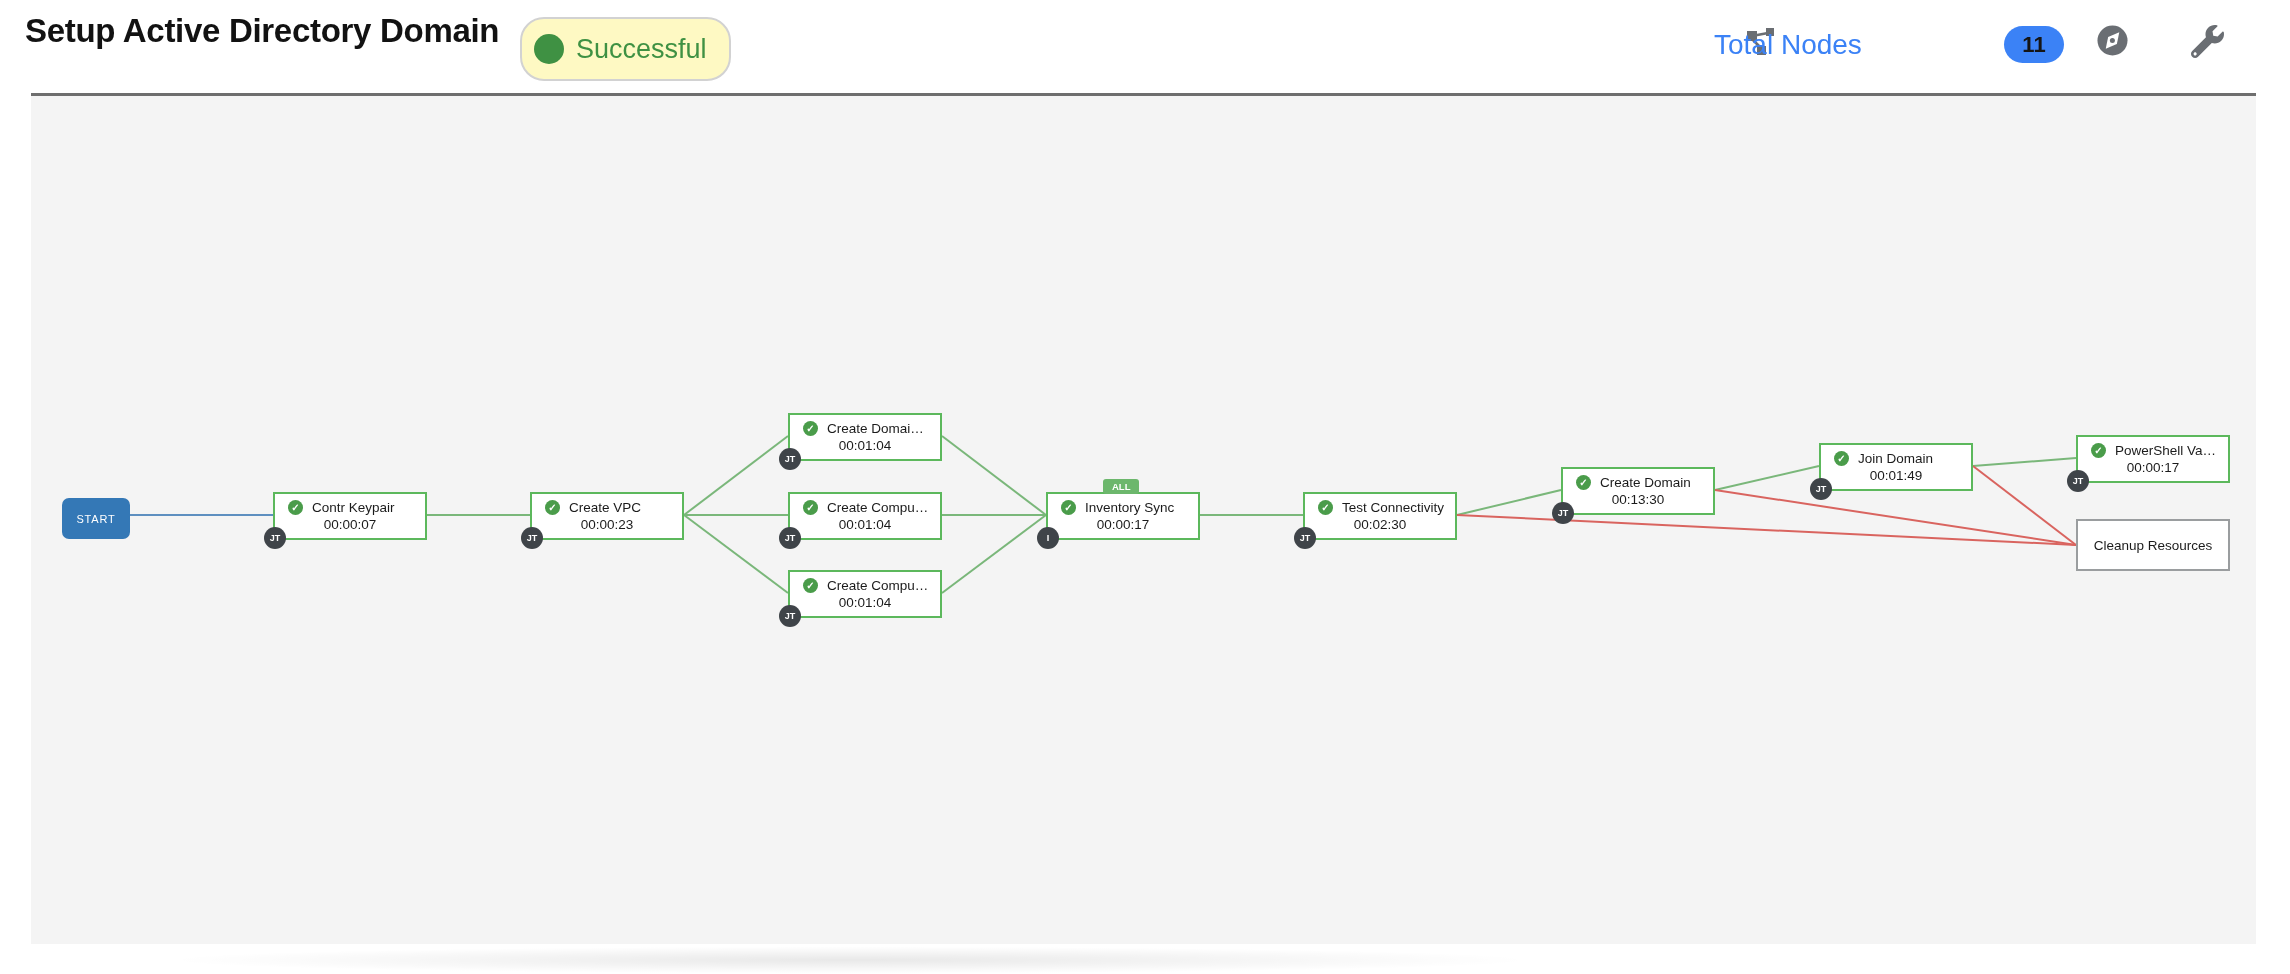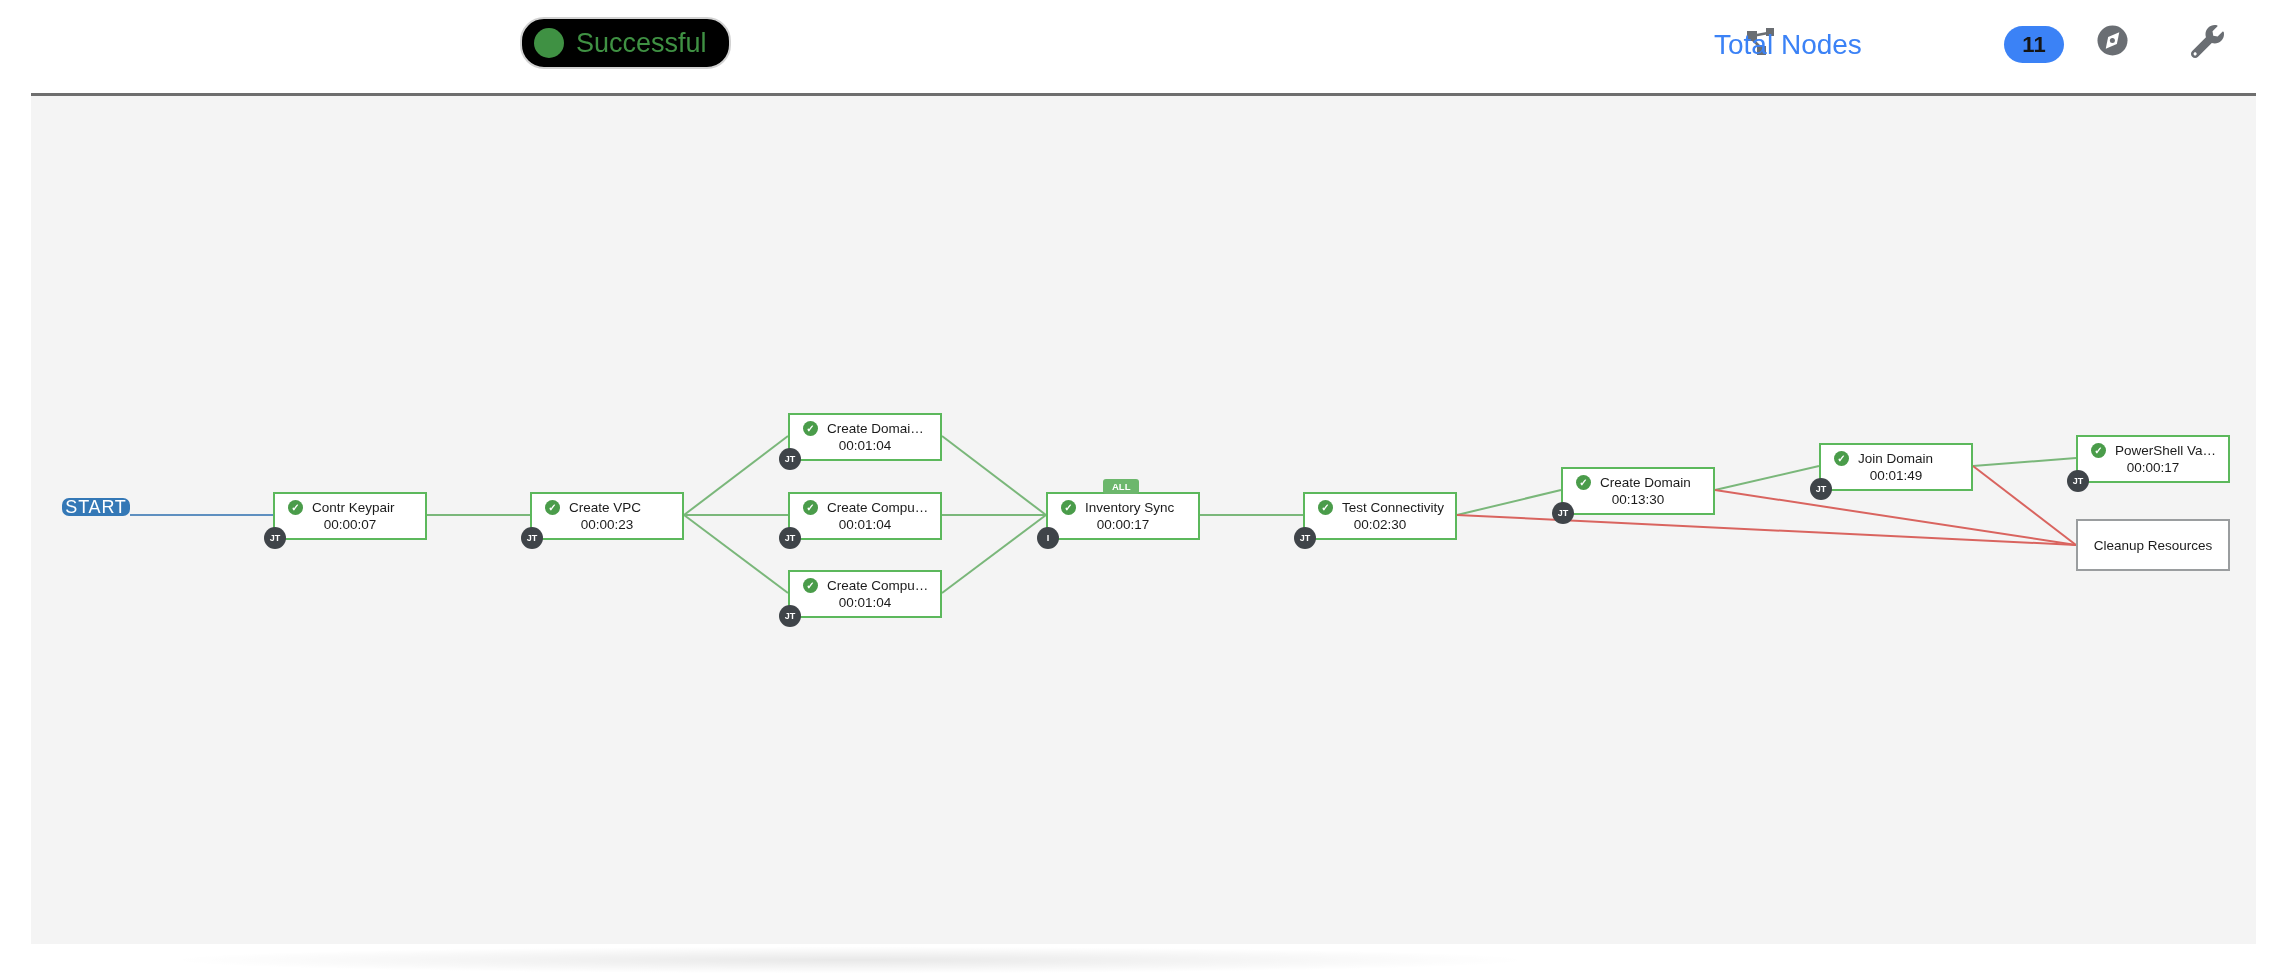--- a/index.html
+++ b/index.html
@@ -2,44 +2,44 @@
 <html style="--accent-blue: #3478b6; --success-green: #3f9143; --node-border-green: #5cb85c; --link-green: #7ab77a; --link-red: #d9645f; --gray-icon: #6a6e73; --badge-dark: #3f4449; --canvas-bg: #f4f4f4;"><head>
 <meta charset="utf-8">
 <style>
   * { margin:0; padding:0; box-sizing:border-box; }
   html,body { width:2290px; height:974px; background:#ffffff; font-family:"Liberation Sans", sans-serif; overflow:hidden; }
   .page { position:relative; width:2290px; height:974px; }
 
   
   .header { position:absolute; top:0; left:0; width:2290px; height:93px; background:#fff; }
   .page-title { position:absolute; left:25px; top:12px; font-size:33px; font-weight:700; color:#121212; letter-spacing:-0.3px; }
-  .status-badge { position:absolute; left:520px; top:17px; height:52px; padding:0 22px 0 12px;
-    border:2px solid #d2d2d2; border-radius:24px; background:#000000; display:flex; align-items:center; gap:12px; }
+  .status-badge { position:absolute; left:520px; top:17px; height:64px; padding:0 22px 0 12px;
+    border:2px solid #d2d2d2; border-radius:24px; background:#fef9c3; display:flex; align-items:center; gap:12px; }
   .status-badge .check-circle-lg { width:30px; height:30px; border-radius:50%; background:var(--success-green,#3f9143);
     color:#fff; font-size:18px; font-weight:700; display:flex; align-items:center; justify-content:center; }
   .status-badge .status-text { color:var(--success-green,#3f9143); font-size:27px; }
 
   .hdr-workflow-icon { position:absolute; left:1746px; top:27px; width:29px; height:29px; }
   .total-nodes-label { position:absolute; left:1714px; top:26px; font-size:28px; color:#3b82f6; line-height:37px; }
   .total-nodes-count { position:absolute; left:2004px; top:26px; min-width:60px; height:37px; padding:0 18px;
     background:#3b82f6; border-radius:19px; display:flex; align-items:center; justify-content:center;
     font-size:22px; font-weight:700; color:#151515; }
   .hdr-compass { position:absolute; left:2097px; top:25px; width:31px; height:31px; cursor:pointer; }
   .hdr-wrench { position:absolute; left:2191px; top:25px; width:33px; height:33px; cursor:pointer; }
 
   
   .canvas { position:absolute; left:31px; top:93px; width:2225px; height:851px;
     background:var(--canvas-bg,#f4f4f4); border-top:3px solid #6e6e6e; }
   .links-svg { position:absolute; left:0; top:0; width:2225px; height:848px; }
   .link-green { stroke:var(--link-green,#7ab77a); stroke-width:2; }
   .link-red { stroke:var(--link-red,#d9645f); stroke-width:2; }
   .link-blue { stroke:#5e8fc0; stroke-width:2; }
 
-  .start-node { position:absolute; left:31px; top:402px; width:68px; height:18px;
-    background:var(--accent-blue,#3478b6); border-radius:7px; color:#fff; font-size:18px; letter-spacing:0.8px;
+  .start-node { position:absolute; left:31px; top:402px; width:68px; height:41px;
+    background:var(--accent-blue,#3478b6); border-radius:7px; color:#fff; font-size:11px; letter-spacing:0.8px;
     display:flex; align-items:center; justify-content:center; cursor:pointer; }
 
   .node { position:absolute; width:154px; height:48px; background:#fff;
     border:2px solid var(--node-border-green,#5cb85c); cursor:pointer; }
   .node .row1 { display:flex; align-items:center; padding:6px 10px 0 13px; }
   .check-icon { width:15px; height:15px; min-width:15px; border-radius:50%; background:#4a9c4a; color:#fff;
     font-size:10px; font-weight:700; display:flex; align-items:center; justify-content:center; }
   .check-icon::before { content:"\2713"; }
   .node-label { margin-left:9px; font-size:13.5px; color:#1b1b1b; white-space:nowrap; overflow:hidden; text-overflow:ellipsis; }
   .node-time { text-align:center; font-size:13.5px; color:#1b1b1b; margin-top:2px; }
@@ -53,20 +53,21 @@
 
   .bottom-shadow { position:absolute; left:140px; top:946px; width:1420px; height:28px;
     background:radial-gradient(ellipse at center, rgba(0,0,0,0.09) 0%, rgba(0,0,0,0) 68%); }
 </style>
 </head>
 <body>
 
 <div class="page">
 
   <div class="header">
+    <div class="page-title">Setup Active Directory Domain</div>
 
     <div class="status-badge">
       <span class="check-circle-lg"></span>
       <span class="status-text">Successful</span>
     </div>
 
     <svg class="hdr-workflow-icon" viewBox="0 0 29 29">
       <g stroke="#6a6e73" stroke-width="2.6" fill="#6a6e73">
         <line x1="6" y1="9" x2="22" y2="6"></line>
         <line x1="6" y1="12" x2="15" y2="21"></line>

